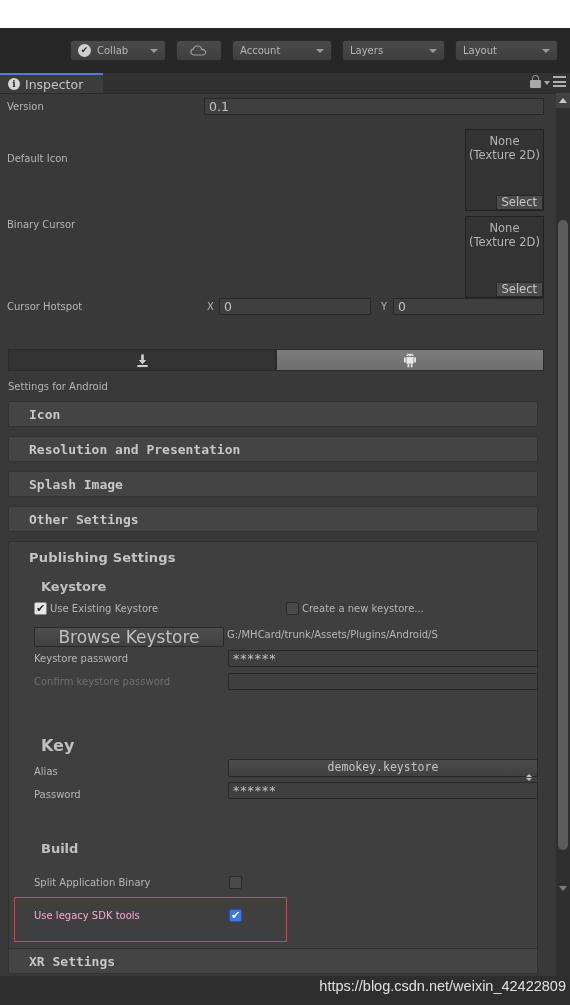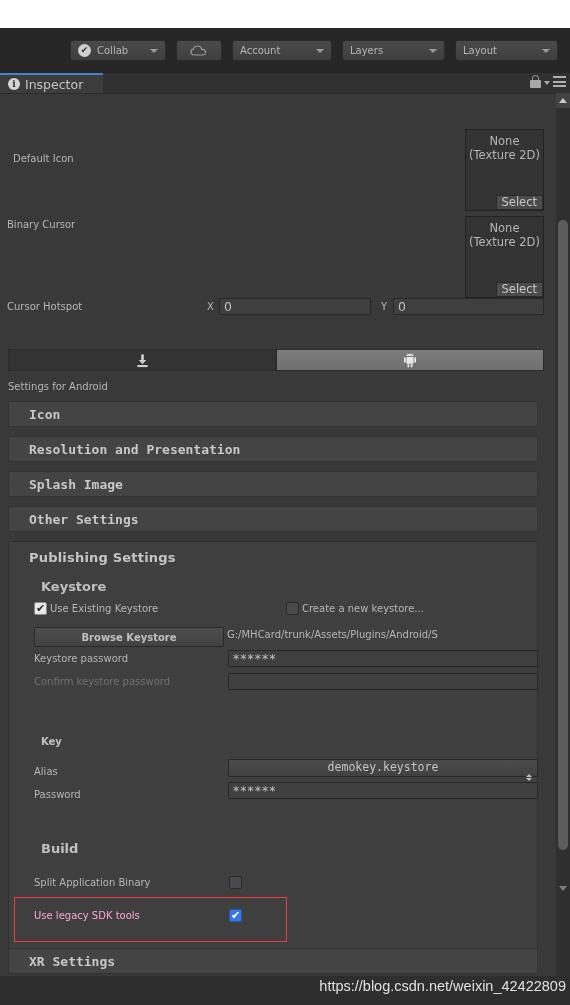--- a/index.html
+++ b/index.html
@@ -131,22 +131,22 @@
     display:inline-flex; align-items:center; justify-content:center;
   }
   .checkbox.on { background:#3a76e8; border-color:#2a55a8; }
   .checkbox.on::after { content:"✔"; color:#fff; font-size:11px; line-height:1; }
   .checkbox.white { background:#e8e8e8; border-color:#8c8c8c; }
   .checkbox.white::after { content:"✔"; color:#2b2b2b; font-size:11px; line-height:1; }
 
   .btn3d {
     background: linear-gradient(180deg,#4d4d4d 0%,#414141 100%);
     border:1px solid #282828; border-radius:2px;
-    color:#c0c0c0; font-size:10px;
-    display:flex; align-items:center; justify-content:center;font-weight:bold;
+    color:#c0c0c0; font-size:17px;
+    display:flex; align-items:center; justify-content:center;
   }
 
   .dropdown {
     background: linear-gradient(180deg,#4b4b4b 0%,#414141 100%);
     border:1px solid #282828; border-radius:2px;
     color:#c4c4c4; font-size:11.5px;
     font-family:"DejaVu Sans Mono","Liberation Mono",monospace;
     display:flex; align-items:center; padding:0 5px;
   }
   .dd-arrows { margin-left:auto; display:flex; flex-direction:column; gap:1px; }
@@ -238,24 +238,28 @@
           <span class="arr"></span>
         </div>
       <div class="sb-thumb"></div>
       <div class="sb-down">
           <span class="arr"></span>
         </div>
     </div>
 
     <div class="content">
 
+      <div class="row" style="position:absolute; left:0; top:3px; width:556px;">
+        <span class="lbl" style="position:absolute;left:7px;">Version</span>
+        <span class="field" style="position:absolute;left:204px;width:340px;">0.1</span>
+      </div>
       <div class="sep-line" style="top:0px;"></div>
 
       <div class="row" style="position:absolute; left:0; top:34px; width:556px;">
-        <span class="lbl" style="position:absolute;left:13px;margin-top:42px;">Default Icon</span>
+        <span class="lbl" style="position:absolute;left:7px;margin-top:42px;">Default Icon</span>
       </div>
       <div class="objfield" style="left:465px; top:36px; width:79px; height:82px;">
         <span class="t1">None</span>
         <span class="t2">(Texture 2D)</span>
         <span class="sel">Select</span>
       </div>
 
       <div class="row" style="position:absolute; left:0; top:121px; width:556px;">
         <span class="lbl" style="position:absolute;left:7px;">Binary Cursor</span>
       </div>
@@ -336,21 +340,21 @@
         <div style="position:absolute; left:25px; top:111px; display:flex; align-items:center; width:500px;">
           <span class="lbl">Keystore password</span>
           <span class="field" style="position:absolute; left:194px; width:310px; letter-spacing:1px;">******</span>
         </div>
 
         <div style="position:absolute; left:25px; top:134px; display:flex; align-items:center; width:500px;">
           <span class="lbl dim" style="white-space:nowrap; overflow:hidden; width:170px; display:inline-block;">Confirm keystore password</span>
           <span class="field" style="position:absolute; left:194px; width:310px;"></span>
         </div>
 
-        <div style="position:absolute; left:32px; top:194px; font-size:10px; font-weight:bold; color:#c0c0c0;">Key</div>
+        <div style="position:absolute; left:32px; top:194px; font-size:16px; font-weight:bold; color:#c0c0c0;">Key</div>
 
         <div style="position:absolute; left:25px; top:218px; width:500px;">
           <span class="lbl">Alias</span>
           <span class="dropdown" style="position:absolute; left:194px; top:-1px; width:310px; height:18px;flex-direction:column;">
             <span>demokey.keystore</span>
             <span class="dd-arrows">
               <span class="u"></span>
                 <span class="d"></span>
             </span>
           </span>

